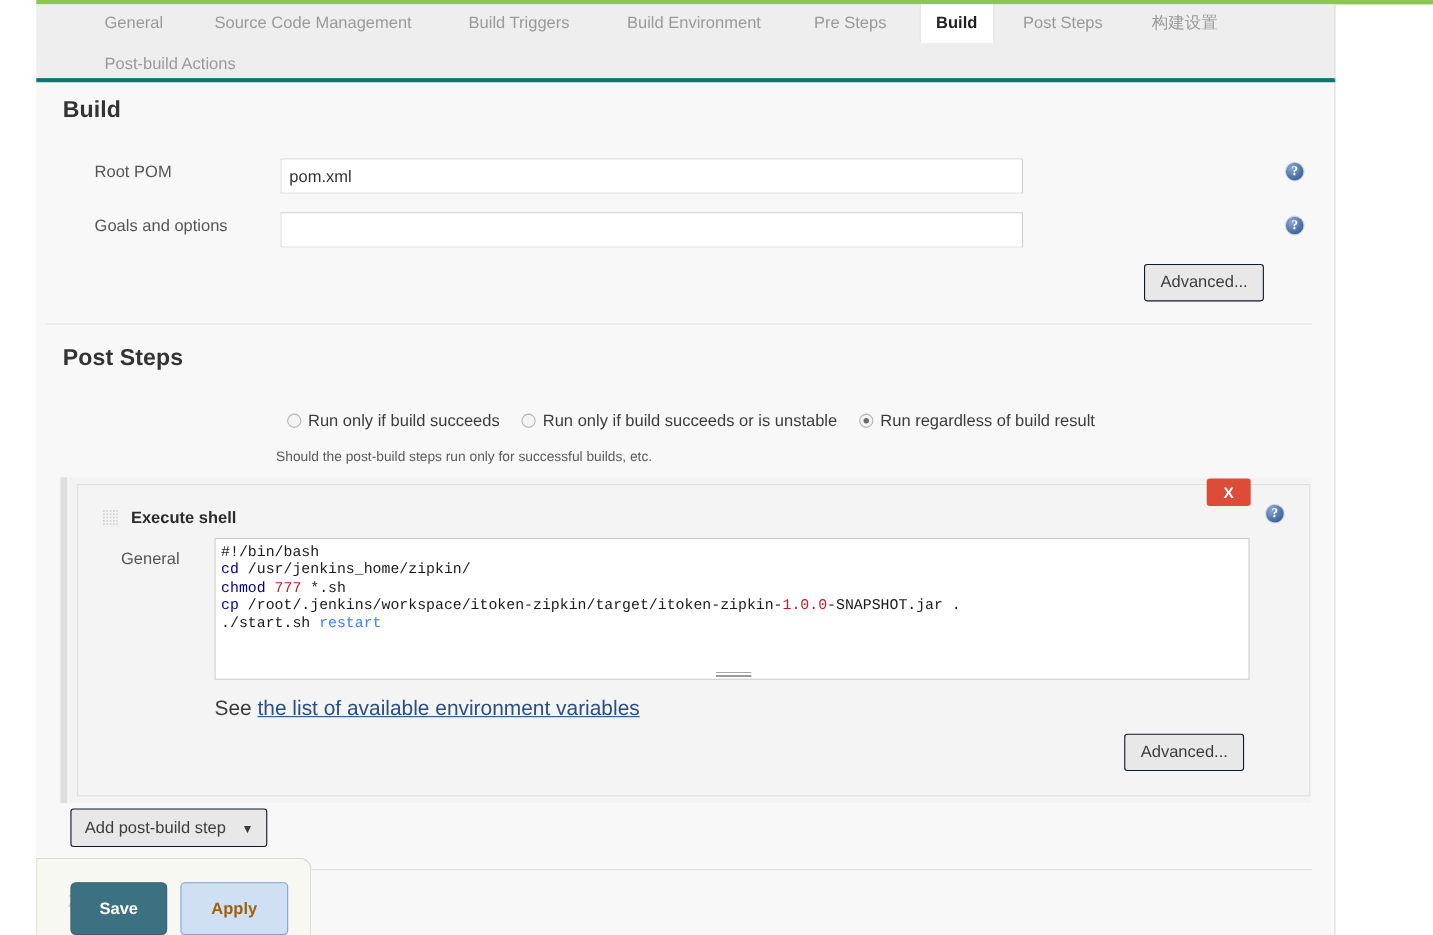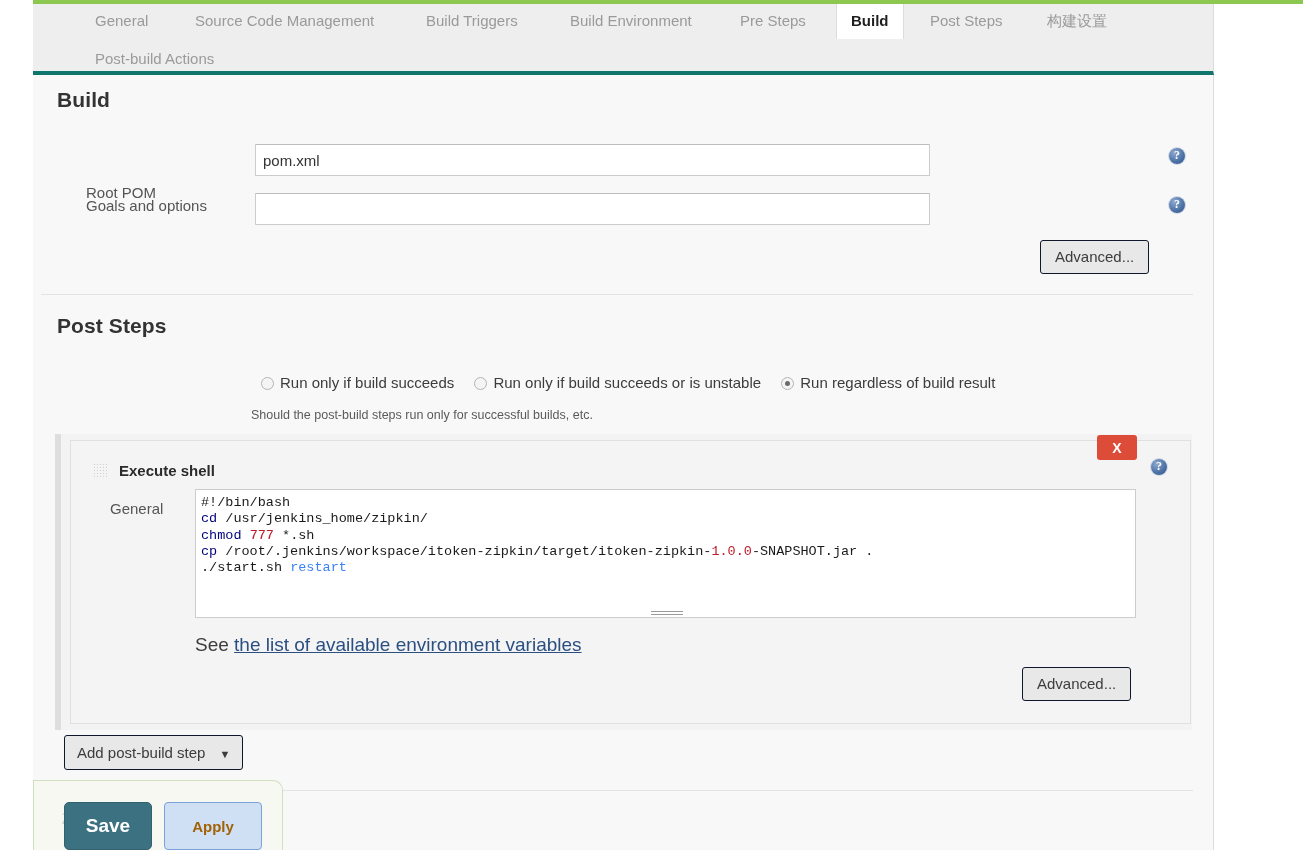--- a/index.html
+++ b/index.html
@@ -274,21 +274,21 @@
     z-index: 20;
   }
   .btn-save {
     position: absolute;
     left: 64px; top: 802px;
     width: 88px; height: 48px;
     background: #3c7181;
     border: 1px solid #33626f;
     border-radius: 5px;
     color: #ffffff;
-    font-size: 19px;
+    font-size: 15px;
     font-weight: bold;
     font-family: "Liberation Sans", sans-serif;
     cursor: pointer;
     z-index: 22;
   }
   .btn-apply {
     position: absolute;
     left: 164px; top: 802px;
     width: 98px; height: 48px;
     background: #cfe0f5;
@@ -327,21 +327,21 @@
     <div class="tab active" style="left:803px;">Build</div>
     <div class="tab" style="left:895px;">Post Steps</div>
     <div class="tab" style="left:1012px;">构建设置</div>
     <div class="tab" style="left:60px; top:38px;">Post-build Actions</div>
   </div>
 
   <div class="main">
 
     <div class="section-title" style="position:absolute; left:24px; top:13px;">Build</div>
 
-    <div class="row-label" style="left:53px; top:73px;margin-top:36px;">Root POM</div>
+    <div class="row-label" style="left:53px; top:73px;">Root POM</div>
     <input class="text-input" style="left: 222px; top: 69px; width: 675px;" value="pom.xml">
     <div class="help-icon" style="left:1136px; top:73px;"></div>
 
     <div class="row-label" style="left:53px; top:122px;">Goals and options</div>
     <input class="text-input" style="left: 222px; top: 118px; width: 675px;" value="">
     <div class="help-icon" style="left:1136px; top:122px;"></div>
 
     <button class="btn-grey" style="left:1007px; top:165px;">Advanced...</button>
 
     <div class="hr" style="position:absolute; left:8px; top:219px; width:1152px;"></div>

